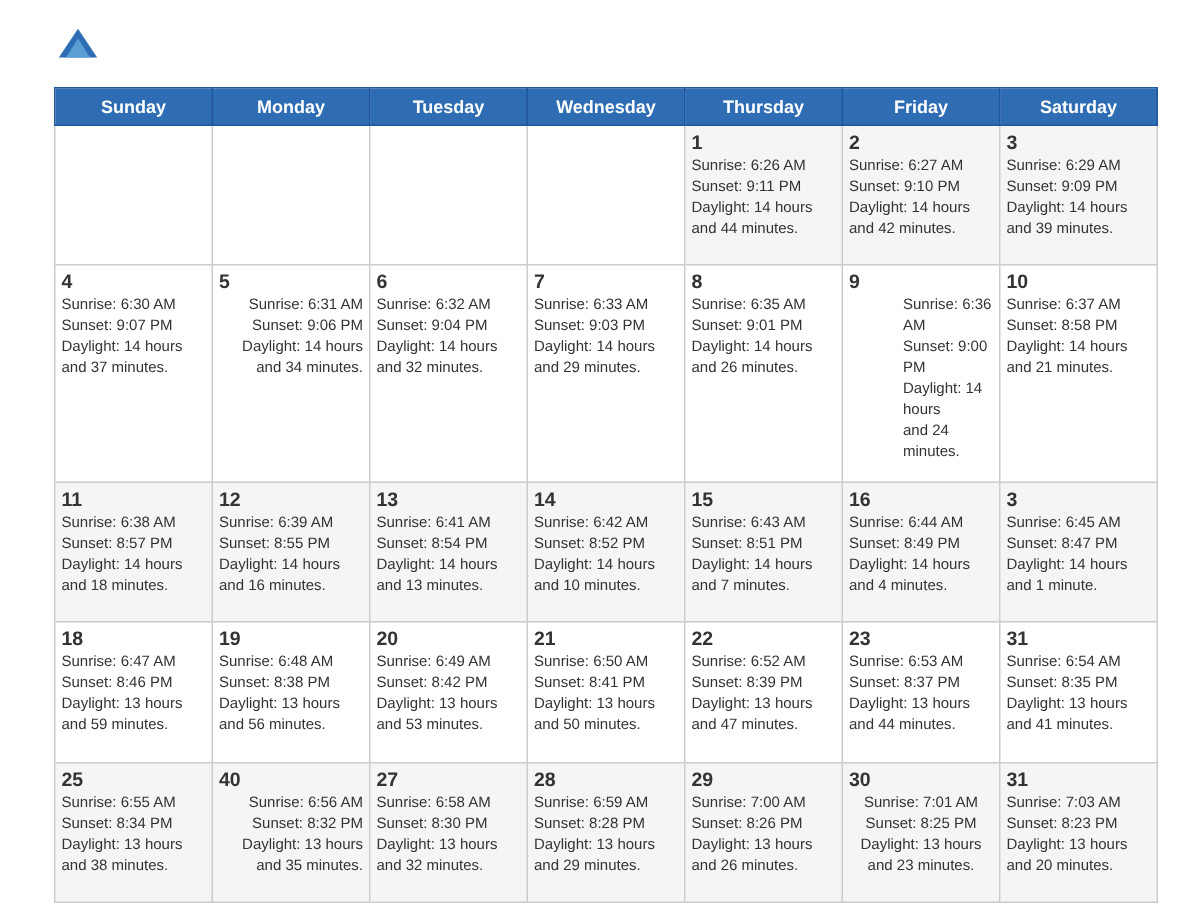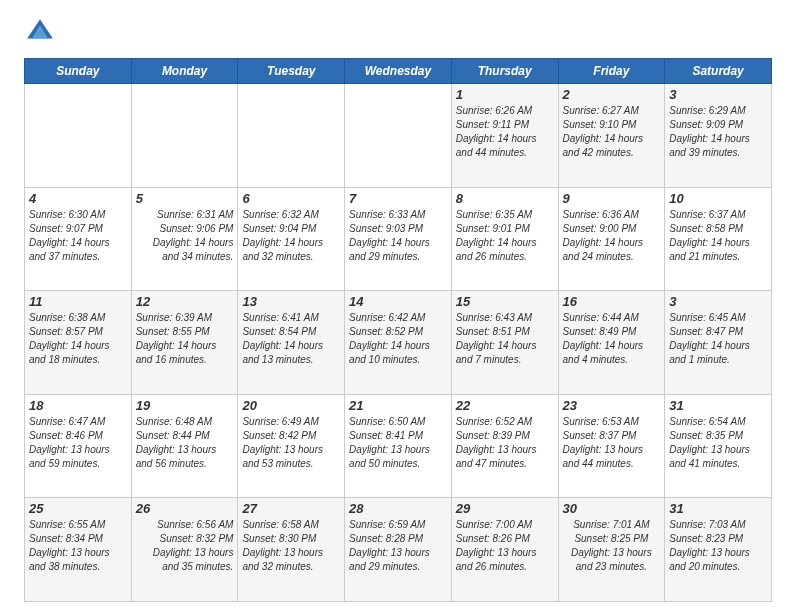--- a/index.html
+++ b/index.html
@@ -6,24 +6,23 @@
     body {
       font-family: Arial, sans-serif;
       background: #fff;
       width: 792px;
       height: 612px;
       overflow: hidden;
     }
     .page {
       width: 792px;
       height: 612px;
-      padding: 16px 20px 10px 24px;
+      padding: 16px 20px 10px 36px;
       display: flex;
       flex-direction: column;
-      font-style: italic;
     }
     .header {
       display: flex;
       justify-content: space-between;
       align-items: flex-start;
       margin-bottom: 10px;
     }
     .logo {
       display: flex;
       align-items: center;
@@ -191,21 +190,21 @@
           </td>
           <td>
             <span class="day-number">8</span>
             <div class="day-info" style="white-space: pre-line;">Sunrise: 6:35 AM
 Sunset: 9:01 PM
 Daylight: 14 hours
 and 26 minutes.</div>
           </td>
           <td>
             <span class="day-number">9</span>
-            <div class="day-info" style="white-space: pre-line;">Sunrise: 6:36 AM
+            <div class="day-info" style="white-space: pre-line; margin-left: 36px;">Sunrise: 6:36 AM
 Sunset: 9:00 PM
 Daylight: 14 hours
 and 24 minutes.</div>
           </td>
           <td>
             <span class="day-number">10</span>
             <div class="day-info" style="white-space: pre-line;">Sunrise: 6:37 AM
 Sunset: 8:58 PM
 Daylight: 14 hours
 and 21 minutes.</div>
@@ -266,21 +265,21 @@
           <td>
             <span class="day-number">18</span>
             <div class="day-info" style="white-space: pre-line;">Sunrise: 6:47 AM
 Sunset: 8:46 PM
 Daylight: 13 hours
 and 59 minutes.</div>
           </td>
           <td>
             <span class="day-number">19</span>
             <div class="day-info" style="white-space: pre-line;">Sunrise: 6:48 AM
-Sunset: 8:44 PM
+Sunset: 8:38 PM
 Daylight: 13 hours
 and 56 minutes.</div>
           </td>
           <td>
             <span class="day-number">20</span>
             <div class="day-info" style="white-space: pre-line;">Sunrise: 6:49 AM
 Sunset: 8:42 PM
 Daylight: 13 hours
 and 53 minutes.</div>
           </td>
@@ -315,21 +314,21 @@
         </tr>
         <tr>
           <td>
             <span class="day-number">25</span>
             <div class="day-info" style="white-space: pre-line;">Sunrise: 6:55 AM
 Sunset: 8:34 PM
 Daylight: 13 hours
 and 38 minutes.</div>
           </td>
           <td>
-            <span class="day-number">26</span>
+            <span class="day-number">40</span>
             <div class="day-info" style="white-space: pre-line; text-align: right;">Sunrise: 6:56 AM
 Sunset: 8:32 PM
 Daylight: 13 hours
 and 35 minutes.</div>
           </td>
           <td>
             <span class="day-number">27</span>
             <div class="day-info" style="white-space: pre-line;">Sunrise: 6:58 AM
 Sunset: 8:30 PM
 Daylight: 13 hours

